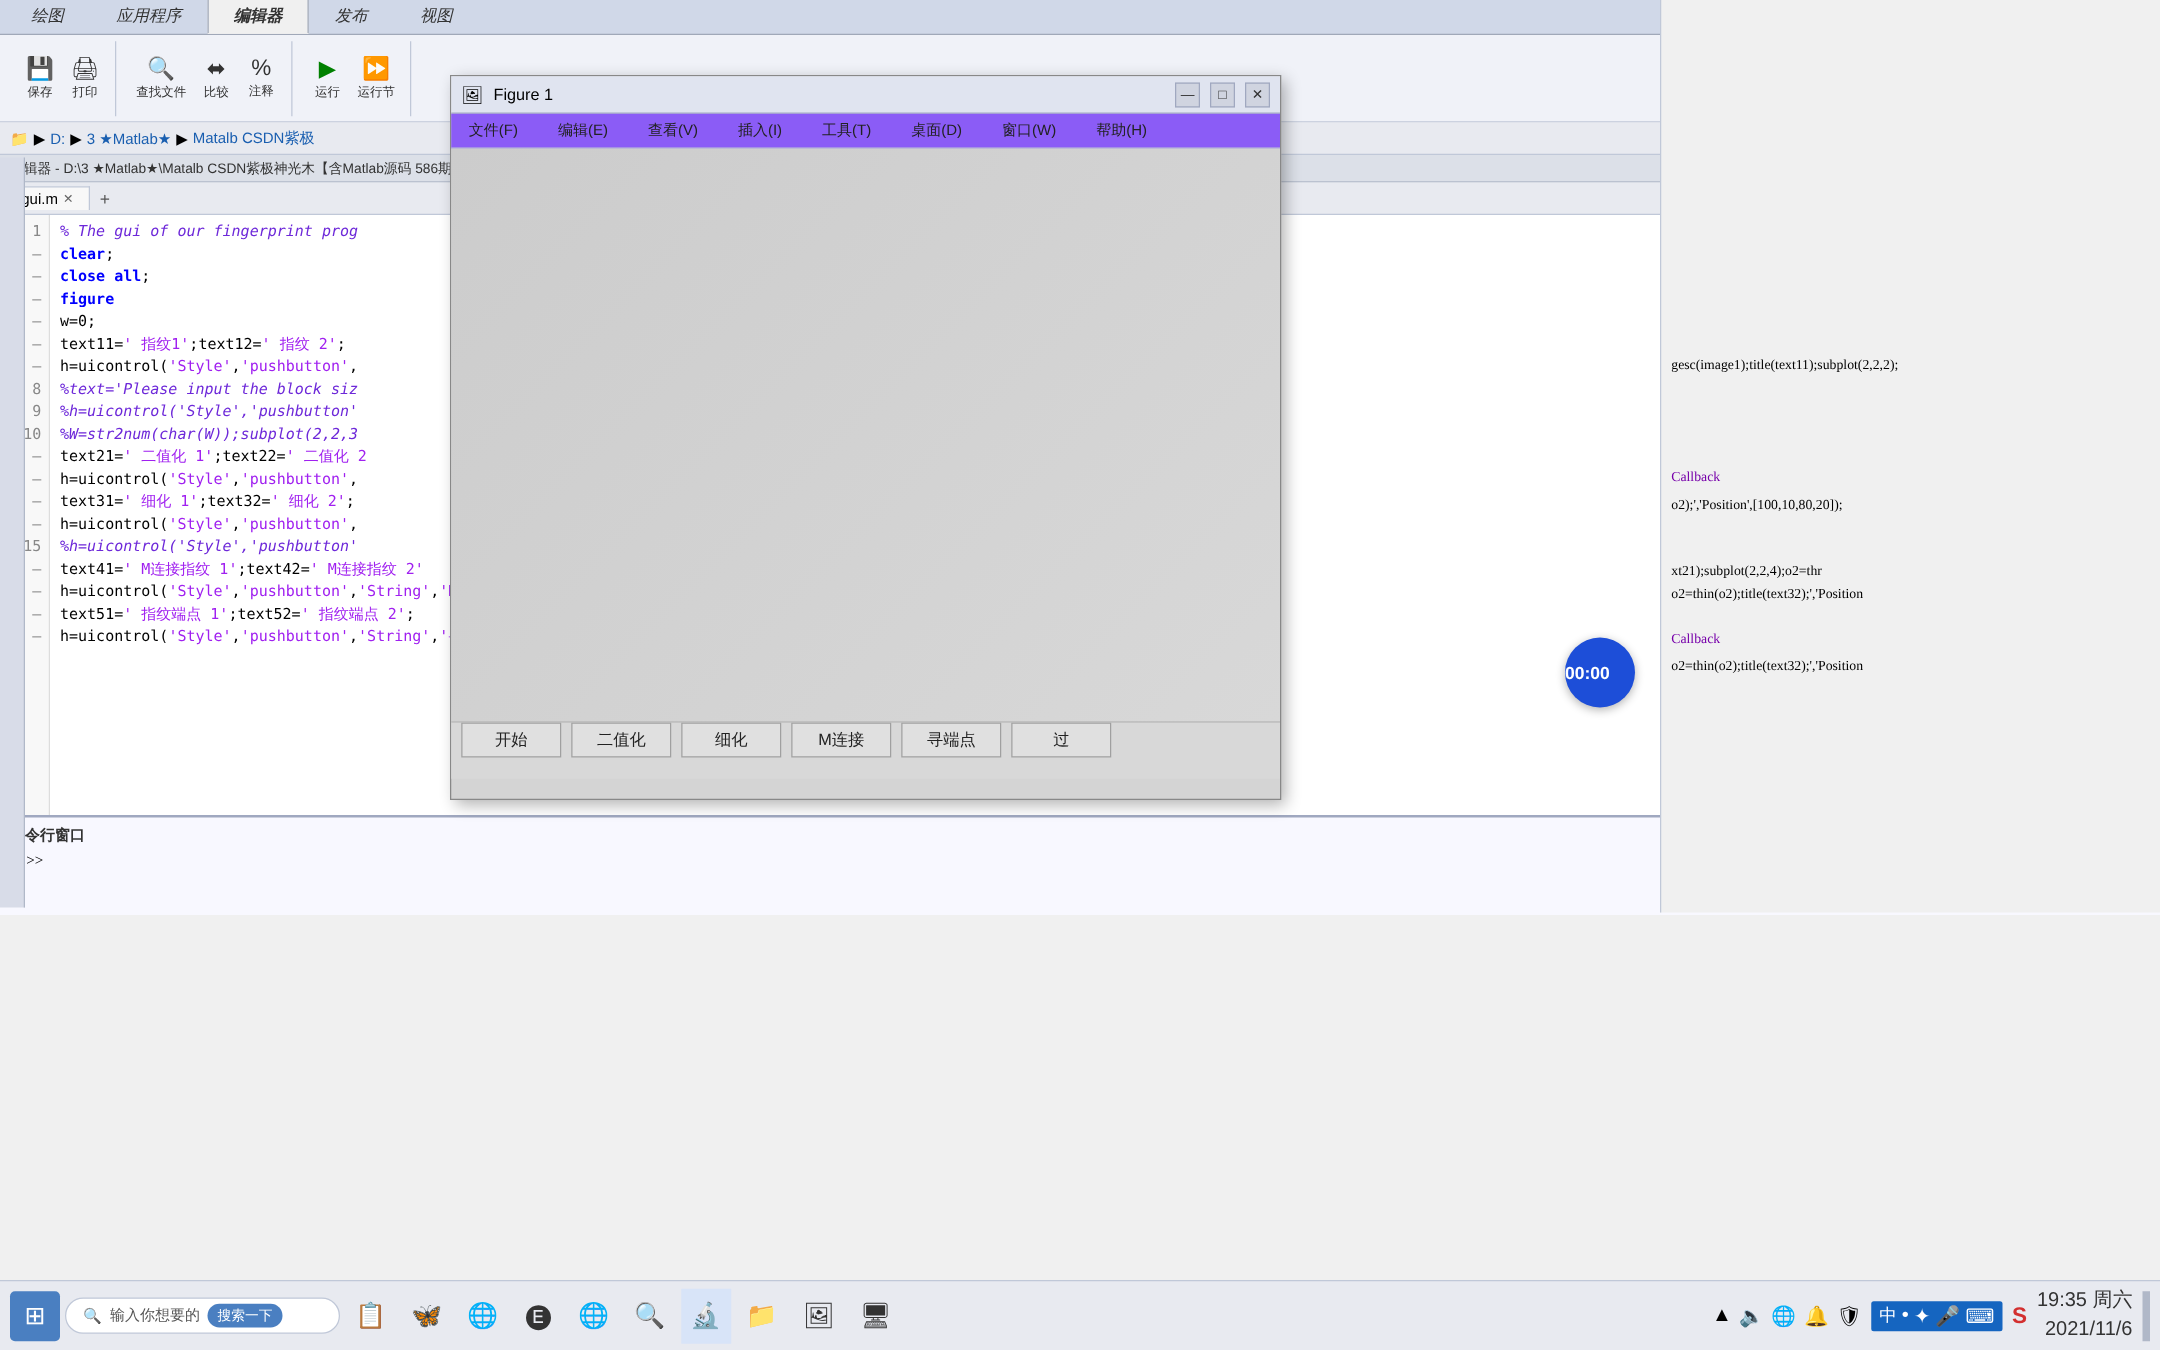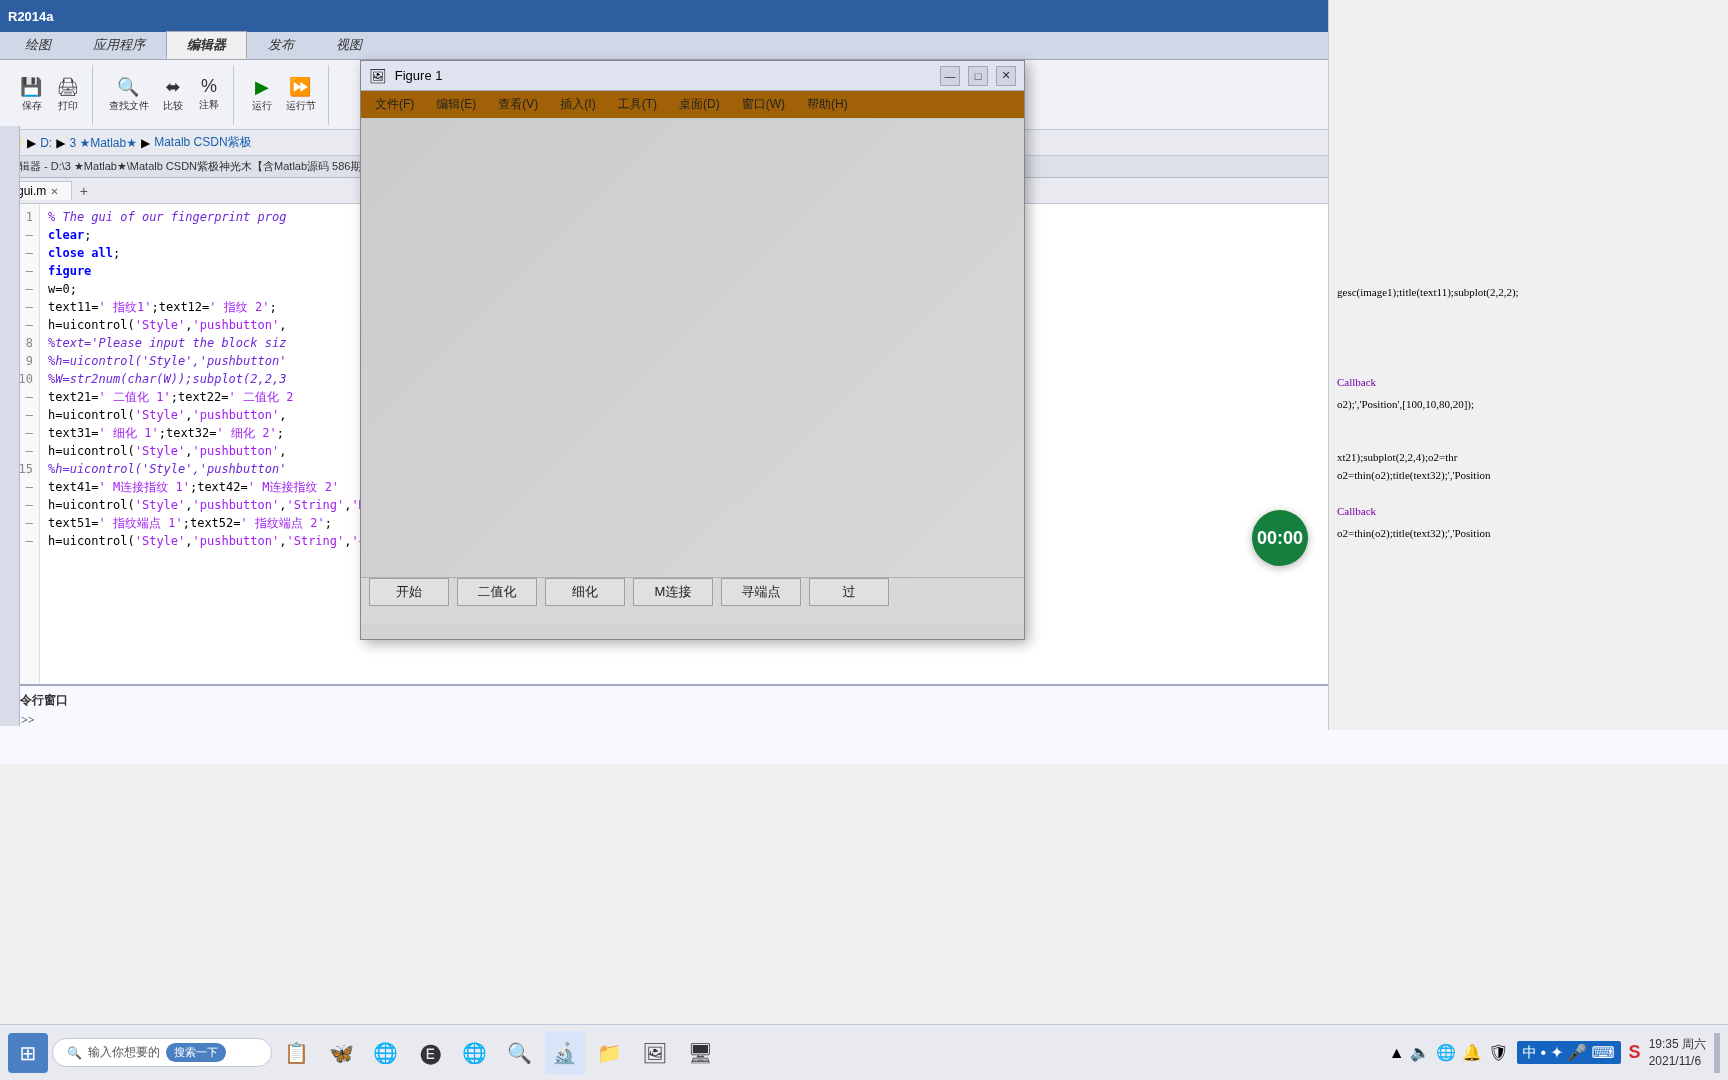--- a/index.html
+++ b/index.html
@@ -257,27 +257,27 @@
       border: 1px solid #a0a8c0;
       cursor: pointer;
       display: flex;
       align-items: center;
       justify-content: center;
       font-size: 11px;
       color: #333;
     }
     .figure-menubar {
       height: 28px;
-      background: #a16207;
+      background: #8b5cf6;
       border-bottom: 1px solid #c0c8d0;
       display: flex;
       align-items: center;
       padding: 0 4px;
       font-size: 12px;
-      gap: 2px;
+      gap: 12px;
     }
     .figure-menu-item {
       padding: 2px 10px;
       cursor: pointer;
       color: #222;
     }
     .figure-canvas {
       width: 100%;
       height: 458px;
       background: #c8c8c8;
@@ -354,47 +354,47 @@
       width: 220px;
       cursor: pointer;
     }
     .taskbar-right {
       margin-left: auto;
       display: flex;
       align-items: center;
       gap: 8px;
     }
     .clock {
-      text-align: left;
-      font-size: 12px;
+      text-align: right;
+      font-size: 16px;
       color: #333;
       line-height: 1.4;
     }
     .tray-icons {
       display: flex;
       align-items: center;
       gap: 6px;
       font-size: 16px;
     }
 
     
     .timer-badge {
       position: absolute;
       right: 420px;
       top: 510px;
       width: 56px;
       height: 56px;
-      background: #15803d;
+      background: #1d4ed8;
       border-radius: 50%;
       display: flex;
       align-items: center;
-      justify-content: center;
+      justify-content: flex-start;
       color: white;
       font-weight: bold;
-      font-size: 18px;
+      font-size: 14px;
       z-index: 200;
       box-shadow: 0 2px 8px rgba(0,0,0,0.3);
     }
 
     
     .left-strip {
       position: absolute;
       left: 0;
       top: 126px;
       width: 20px;
@@ -417,29 +417,20 @@
       padding: 0 8px;
       font-size: 12px;
       color: #888;
     }
   </style>
 </head>
 <body>
 
 <div class="matlab-window">
 
-  <div class="title-bar">
-    <span style="font-size:13px;font-weight:bold;">R2014a</span>
-    <div style="flex:1"></div>
-    <div style="display:flex;gap:8px;margin-right:16px;">
-      <span style="cursor:pointer;font-size:14px;">—</span>
-      <span style="cursor:pointer;font-size:14px;">□</span>
-      <span style="cursor:pointer;font-size:14px;">✕</span>
-    </div>
-  </div>
 
   <div class="ribbon-tabs">
     <div class="ribbon-tab">绘图</div>
     <div class="ribbon-tab">应用程序</div>
     <div class="ribbon-tab active">编辑器</div>
     <div class="ribbon-tab">发布</div>
     <div class="ribbon-tab">视图</div>
 
     <div class="top-search">
       <span style="color:#888;font-size:12px;">搜索文档</span>

